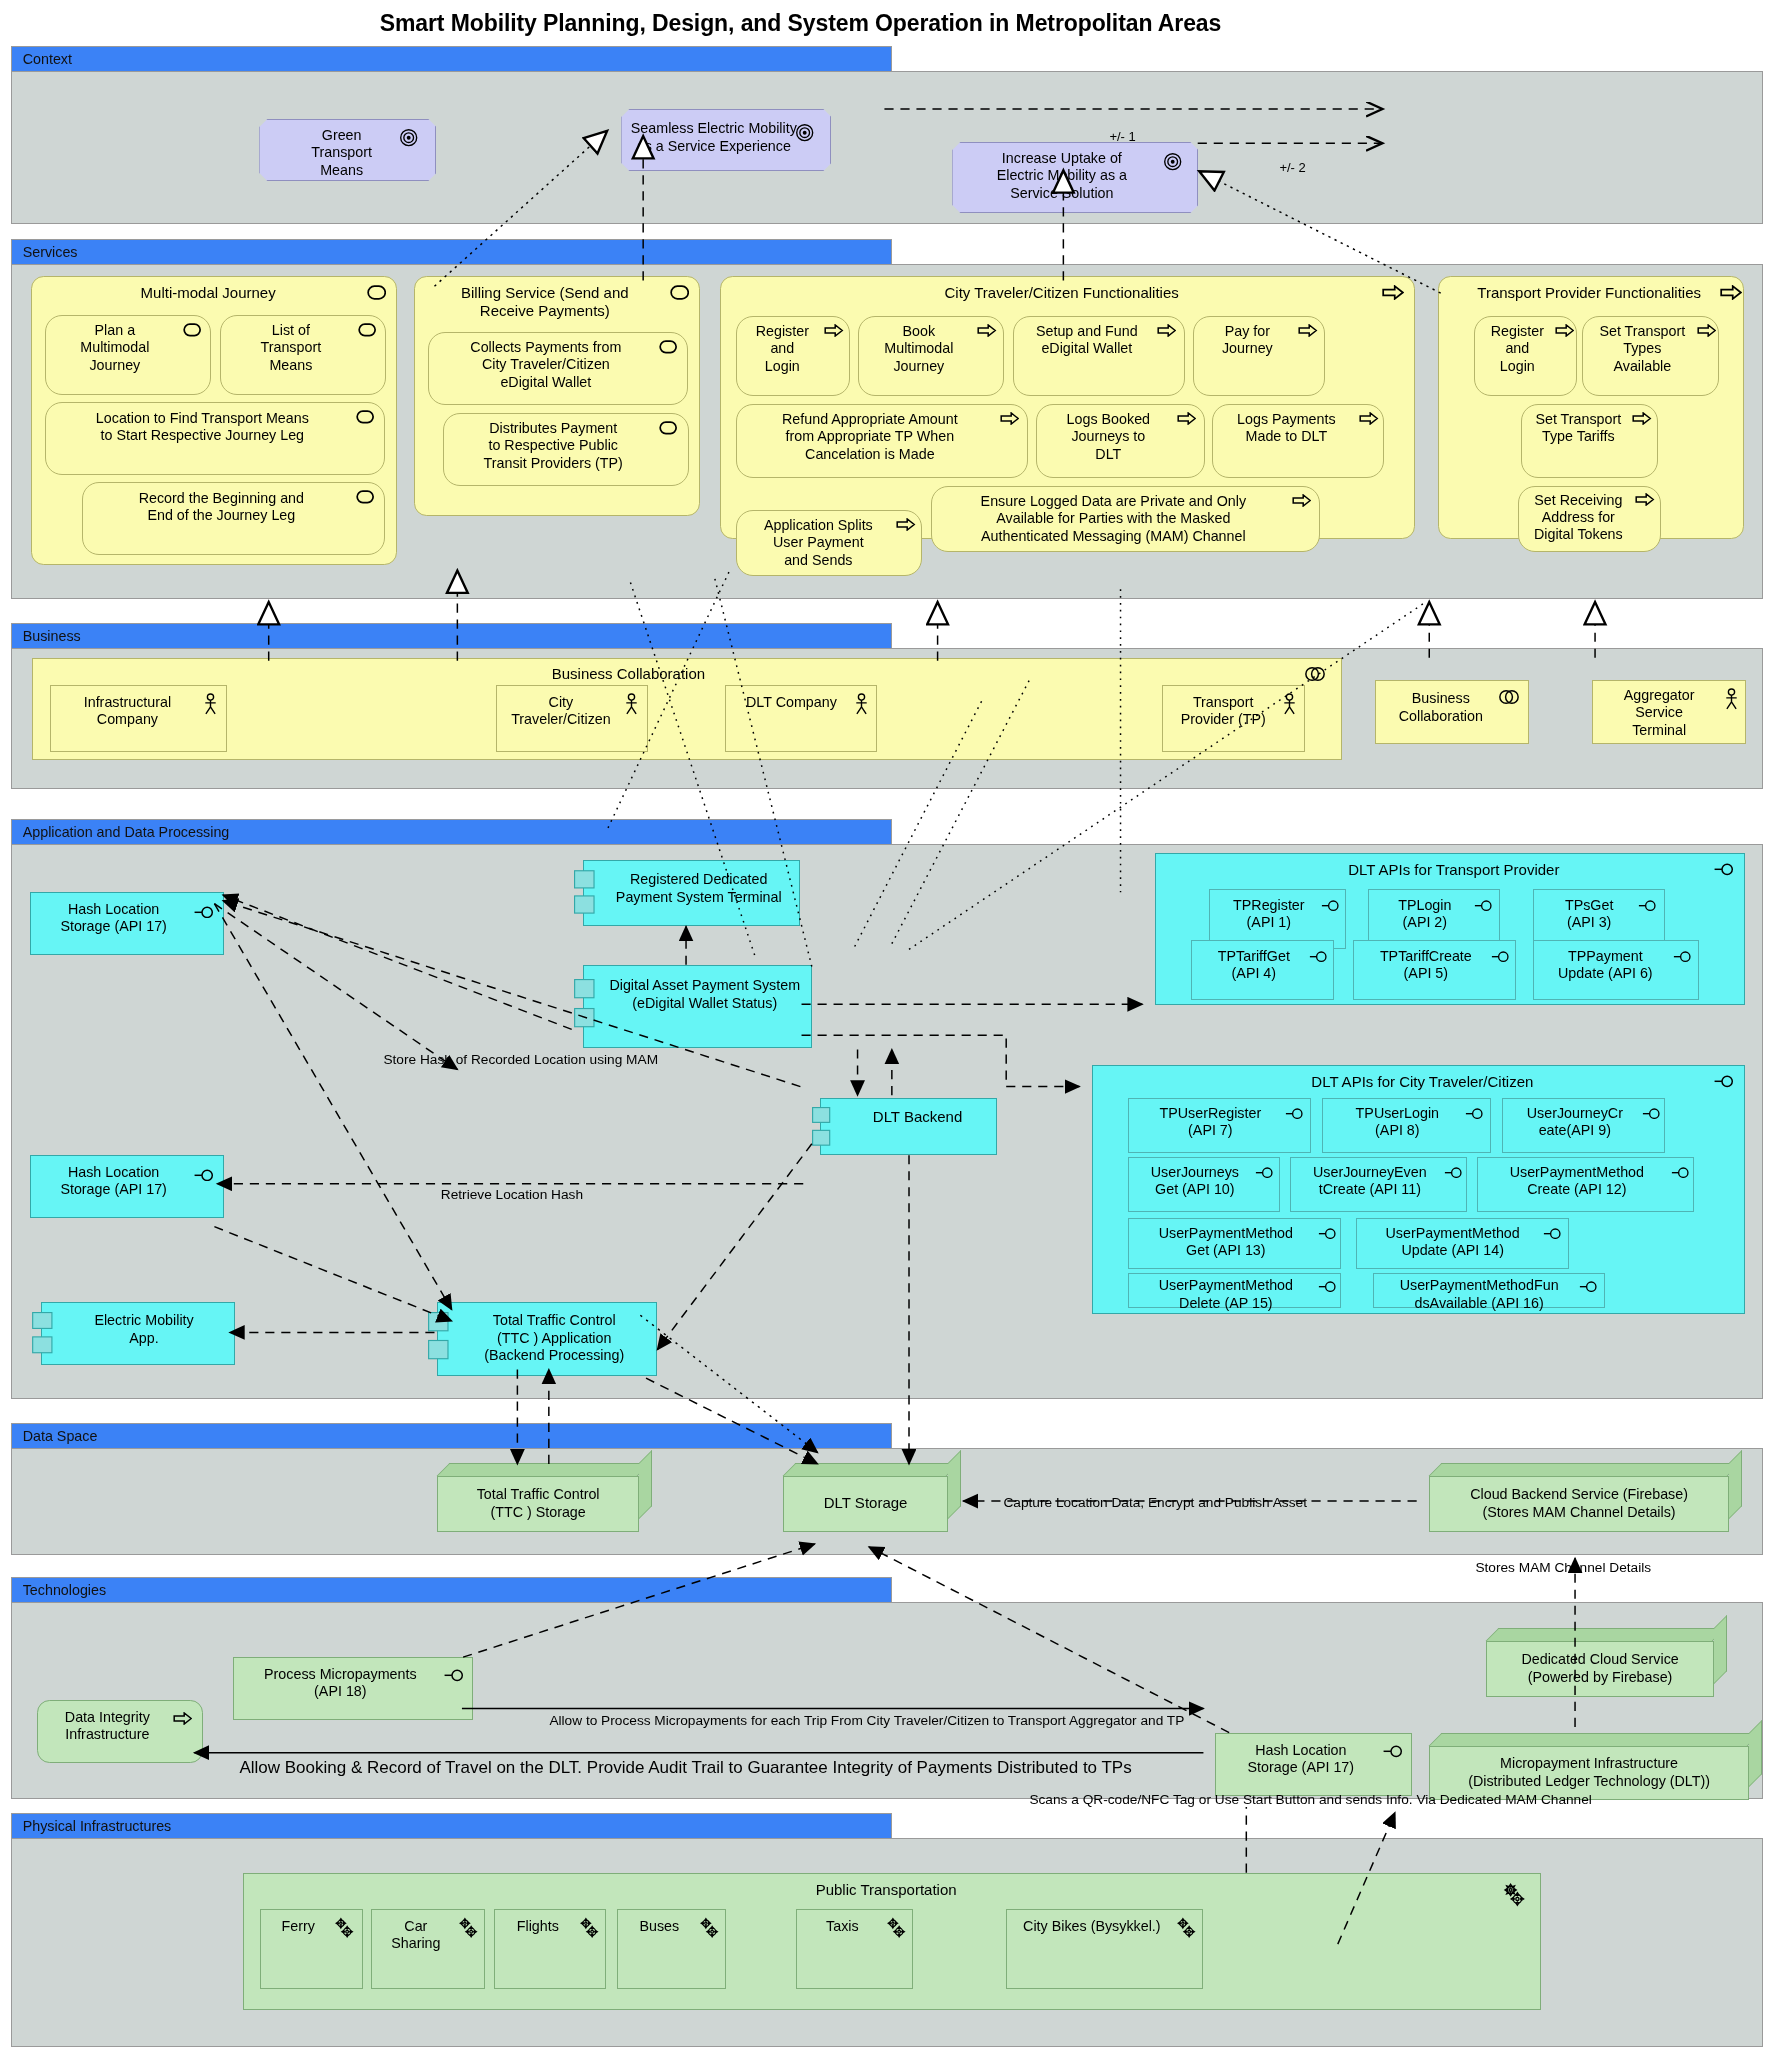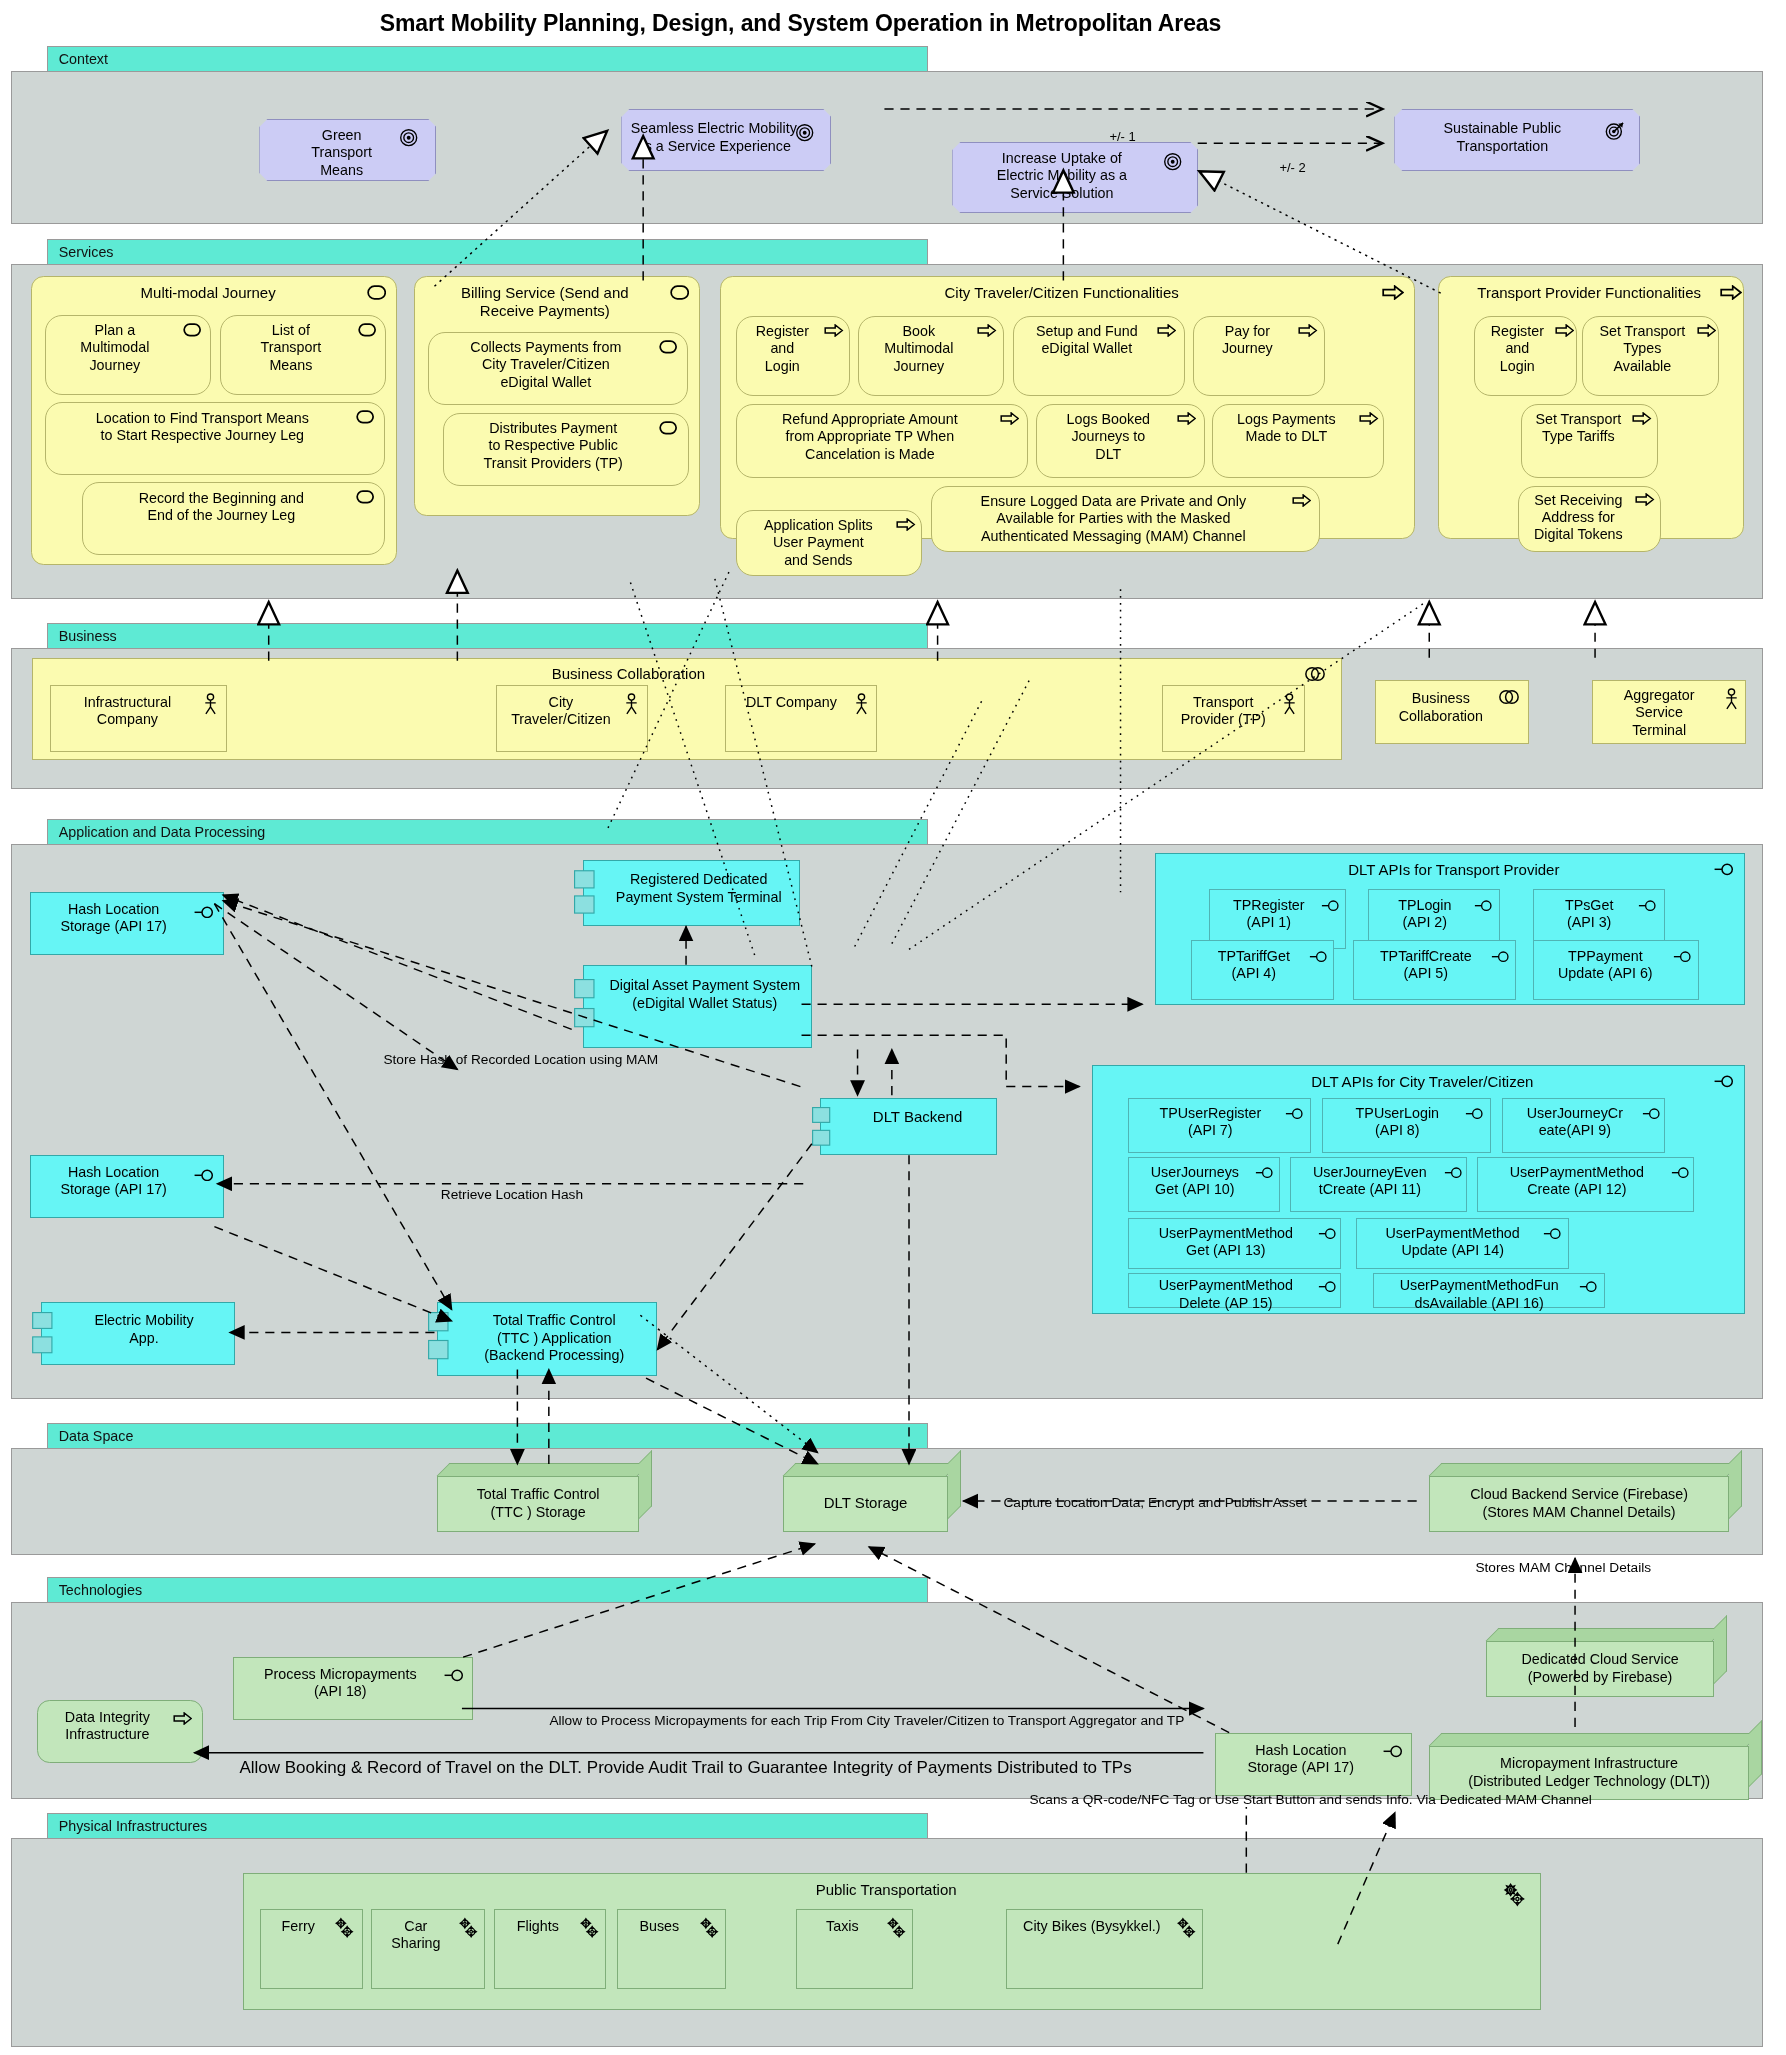--- a/index.html
+++ b/index.html
@@ -15,23 +15,23 @@
   .diagram-title {
     position:absolute; left:0; top:10.3px; width:1601px;
     text-align:center; font-size:23px; font-weight:bold; color:#000;
     letter-spacing:-0.1px;
   }
 
   
   .layer { position:absolute; }
   .layer-tab {
     position:absolute; left:0; top:0; height:25px;
-    background:#5eead4; border:0.6px solid #9a9a9a; border-bottom:none;
+    background:#3b82f6; border:0.6px solid #9a9a9a; border-bottom:none;
     display:flex; align-items:center; padding-left:10.3px;
-    font-size:14.3px; color:#111;margin-left:36px;
+    font-size:14.3px; color:#111;
   }
   .layer-body {
     position:absolute; left:0; top:24.6px; right:0; bottom:0;
     background:#cfd6d4; border:0.6px solid #9a9a9a;
   }
 
   
   .node { position:absolute; border:0.6px solid #9a9a68; }
   .node-label {
     position:absolute; left:0; right:0; top:0;
@@ -138,33 +138,20 @@
 Service Solution</div>
       <div class="ico" style="right:15px; top:9.1px;">
         <svg width="19.4" height="19.4" viewBox="0 0 34 34">
             <circle cx="17" cy="17" r="14" fill="none" stroke="#000" stroke-width="2.4"></circle>
             <circle cx="17" cy="17" r="8.5" fill="none" stroke="#000" stroke-width="2.4"></circle>
             <circle cx="17" cy="17" r="3.4" fill="#000"></circle>
           </svg>
       </div>
     </div>
 
-    <div class="node motivation" style="left:1383px; top:63px; width:246px; height:62px;">
-      <div class="node-label" style="font-size:14.3px; padding-top:10.3px; padding-right:37px;">Sustainable Public
-Transportation</div>
-      <div class="ico" style="right:13.7px; top:10.3px;">
-        <svg width="22" height="22" viewBox="0 0 38 38">
-            <circle cx="17" cy="20" r="13" fill="none" stroke="#000" stroke-width="2.4"></circle>
-            <circle cx="17" cy="20" r="7.6" fill="none" stroke="#000" stroke-width="2.4"></circle>
-            <circle cx="17" cy="20" r="3" fill="#000"></circle>
-            <path d="M17 20 L33 5" stroke="#000" stroke-width="2.6"></path>
-            <path d="M33 5 l-8.5 1.4 7.1 7.1z" fill="#000"></path>
-          </svg>
-      </div>
-    </div>
 
     <div class="edge-label" style="left:1098px; top:83px; font-size:13px;">+/- 1</div>
     <div class="edge-label" style="left:1268px; top:114px; font-size:13px;">+/- 2</div>
   </div>
 
   <div class="layer" style="left:11.4px; top:239px; width:1752px; height:360px;">
     <div class="layer-tab" style="width:881px;">
         <span>Services</span>
       </div>
     <div class="layer-body"></div>

